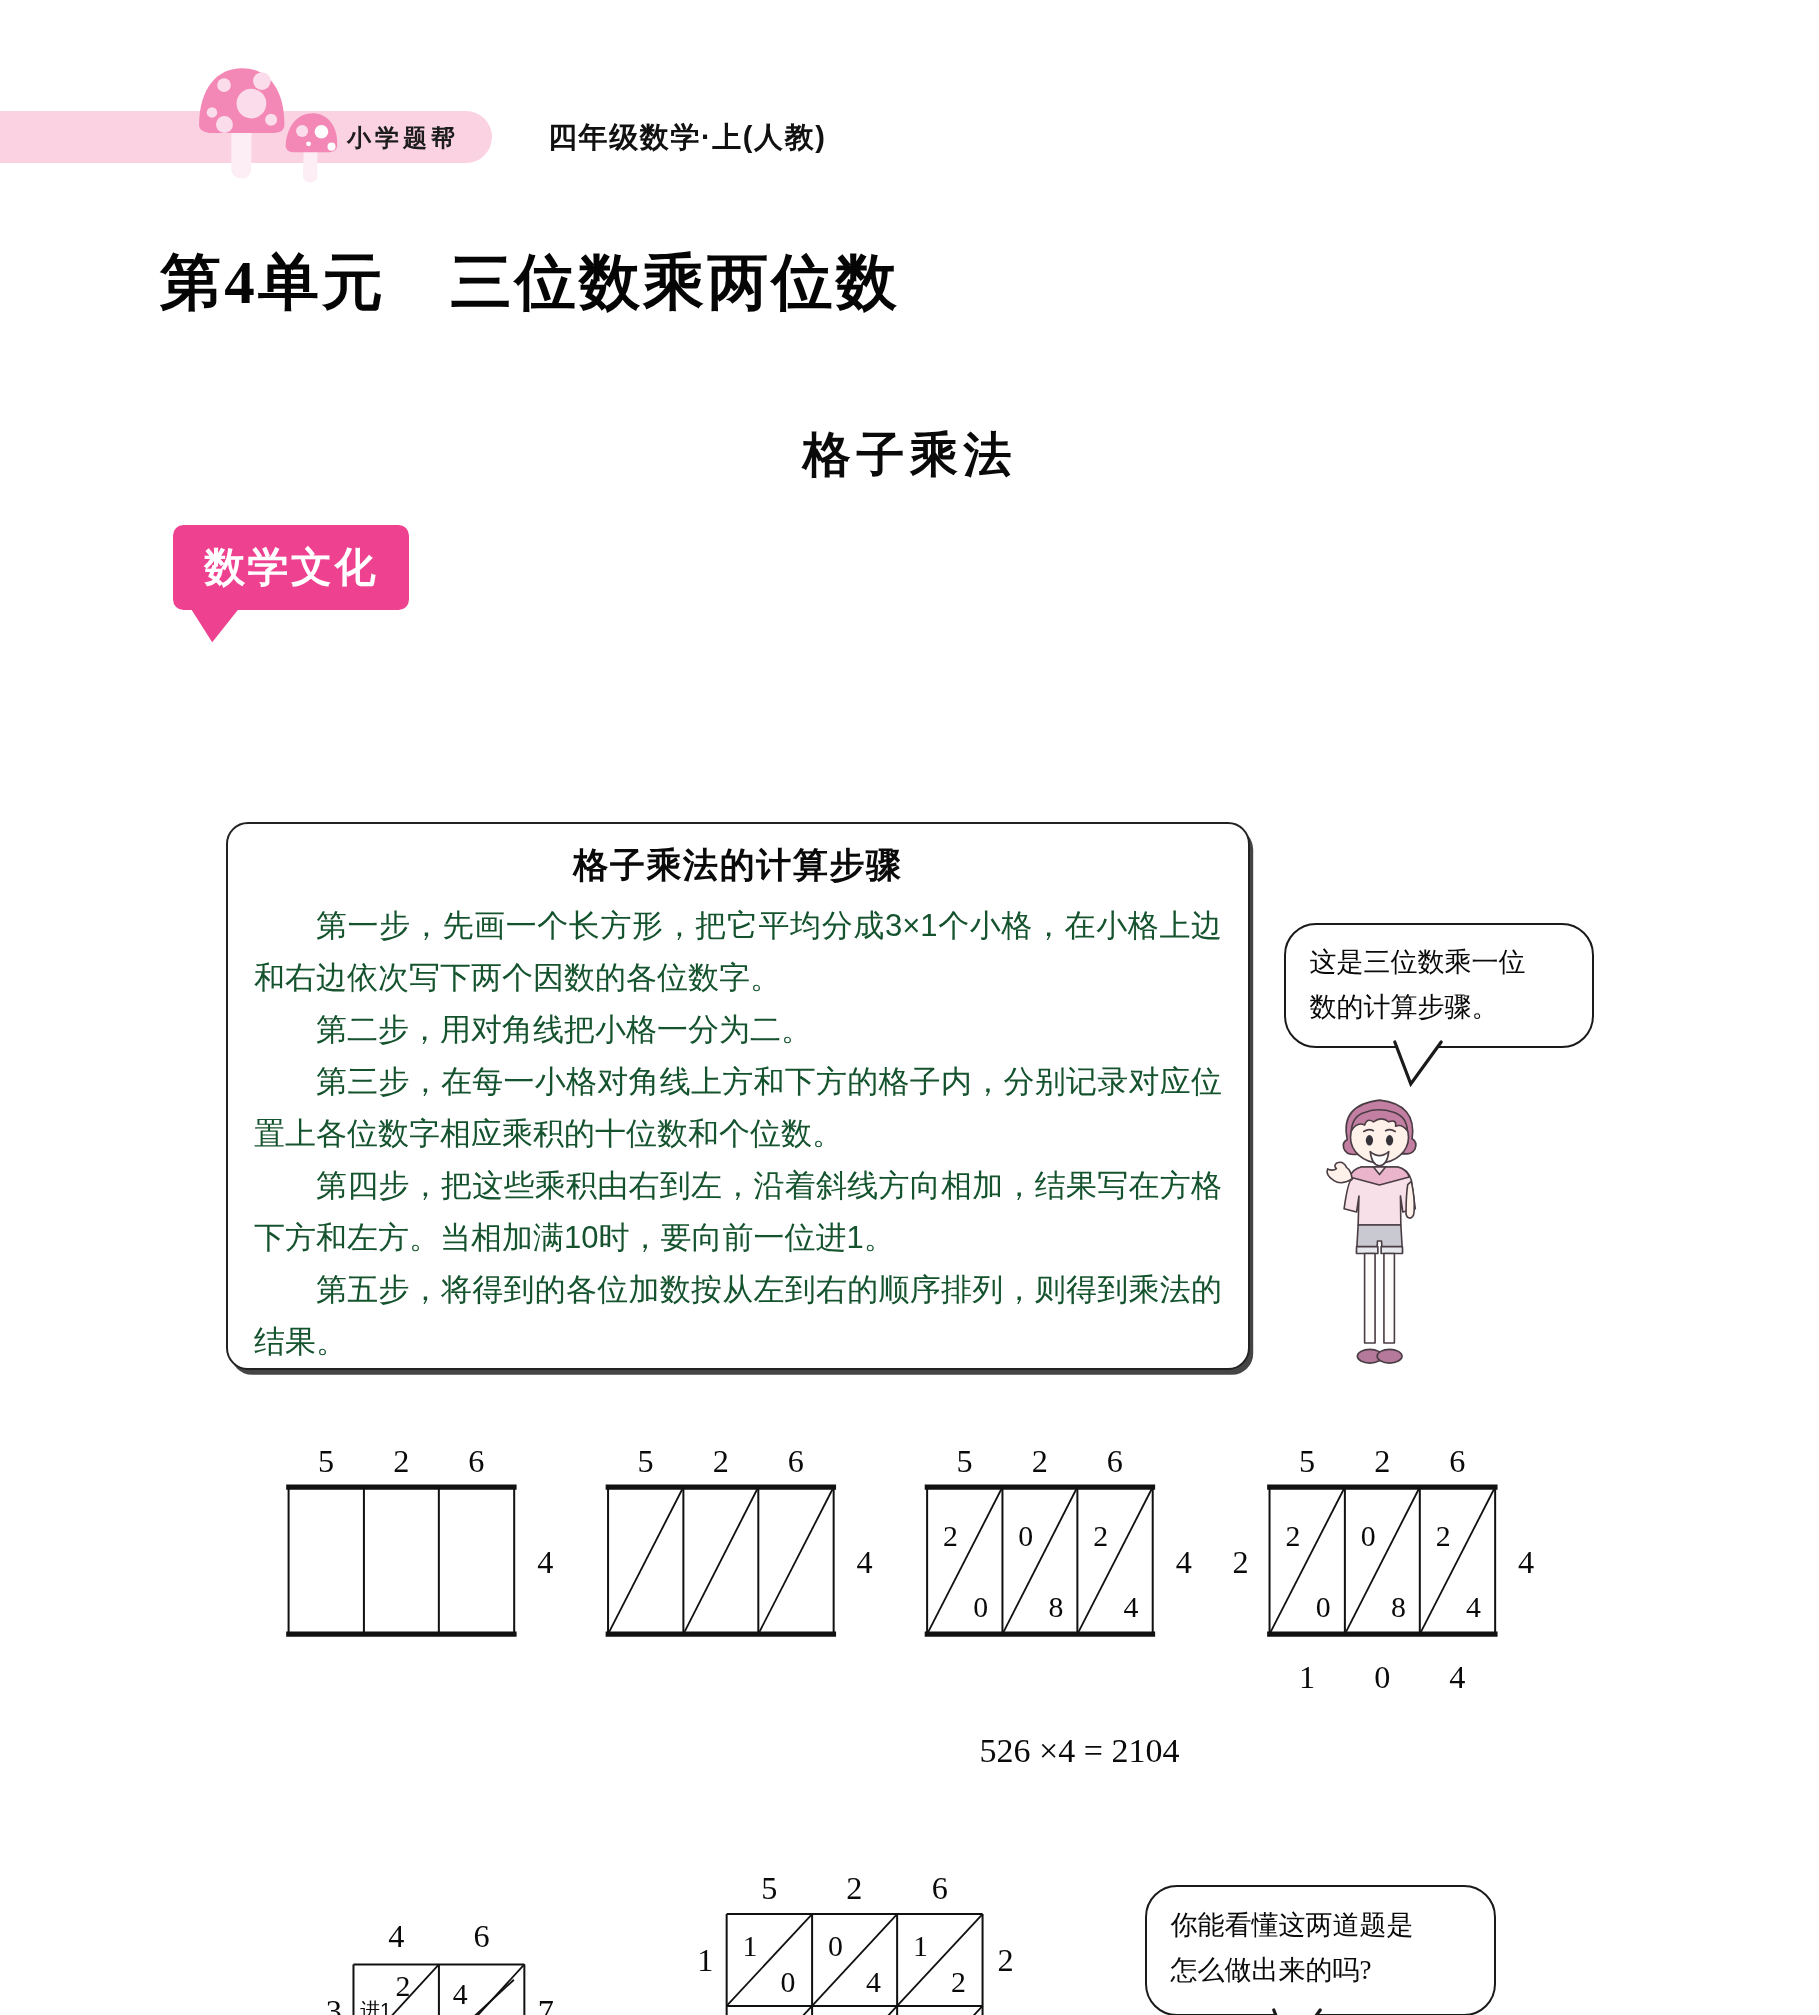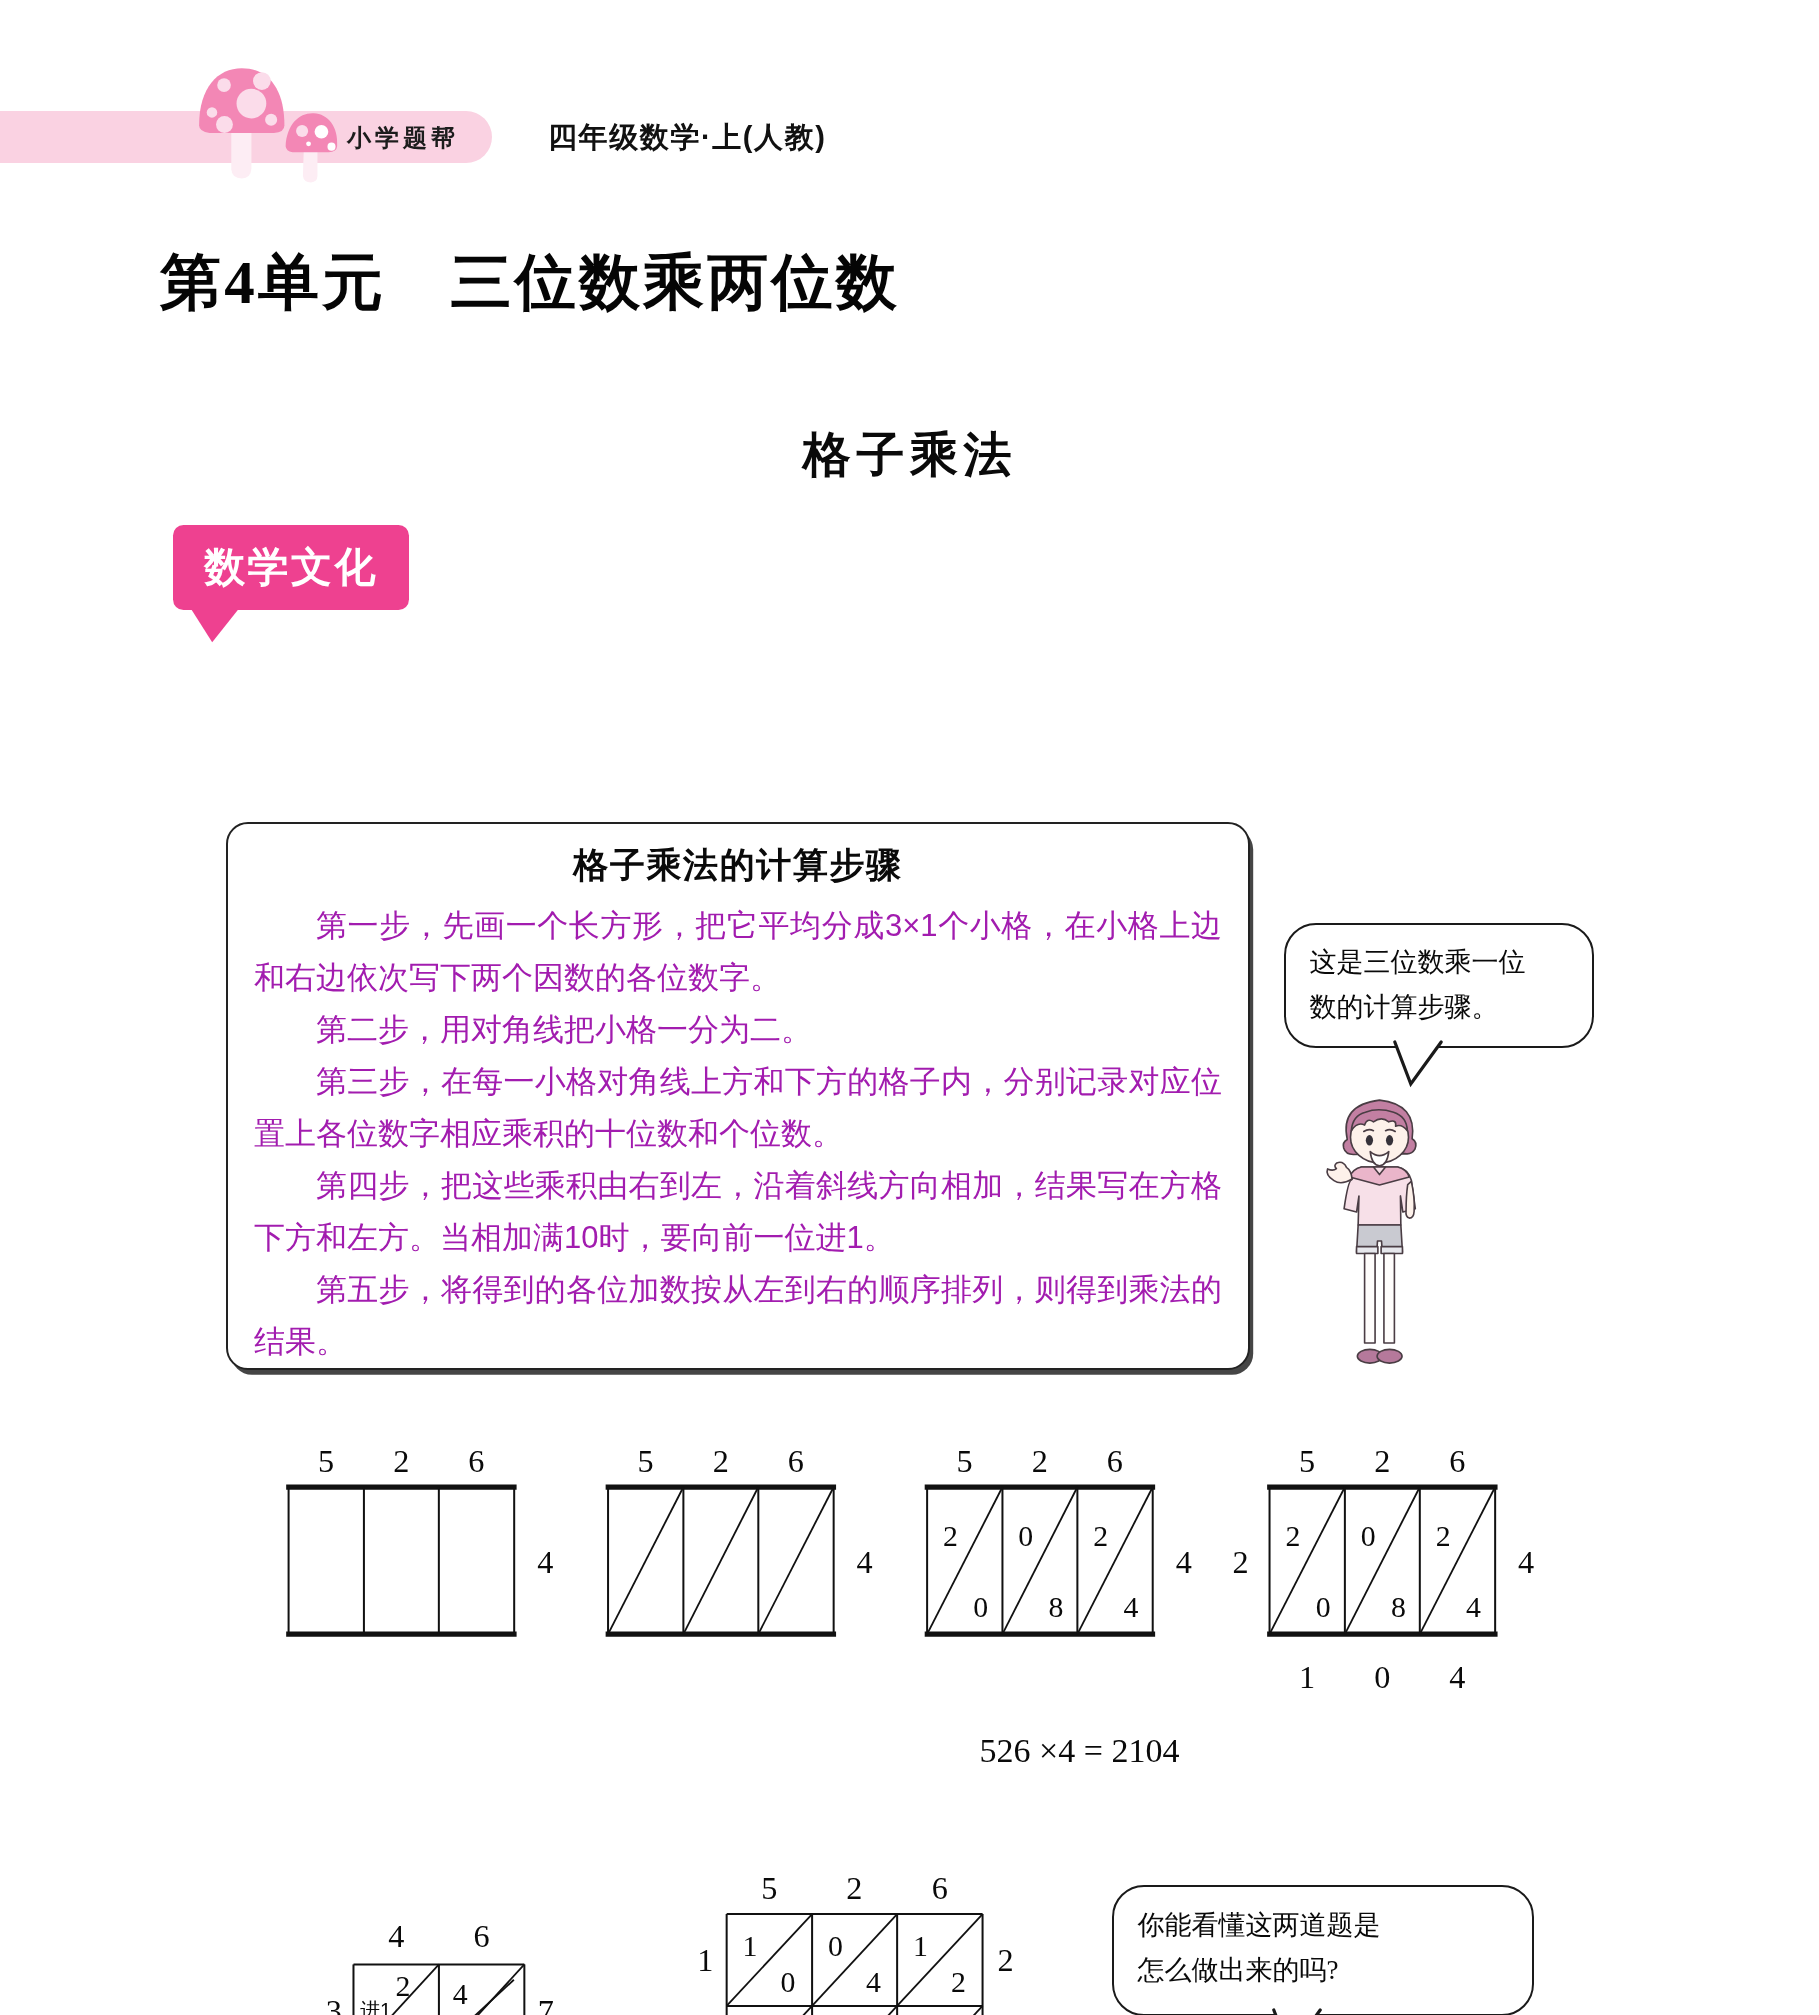--- a/index.html
+++ b/index.html
@@ -65,33 +65,33 @@
     background:#fff;
     box-shadow:4px 5.6px 0 -0.8px #454545;
     padding:16px 26px;
   }
   #steps-box h3{
     margin:2.4px 0 10.5px 0; text-align:center;
     font-size:35px; letter-spacing:1.6px; color:#0a0a0a;
   }
   #steps-box p{
     margin:0; font-size:31px; line-height:52px;
-    text-indent:2em; text-align:justify; color:#a21caf;
+    text-indent:2em; text-align:justify; color:#14532d;
   }
   
   .bubble{
     box-sizing:border-box;
     border:2.8px solid #1a1a1a; border-radius:32px;
     background:#fff;
     font-family:"Liberation Serif", serif;
     font-size:27px; line-height:45px; color:#0a0a0a;
   }
   #boy-bubble{left:1284px; top:923px; width:310px; height:125px; padding:14.5px 0 0 23.4px;}
   #boy-bubble .txt{width:222px;}
-  #girl-bubble{left:1112px; top:1885px; width:422px; height:131px; padding:16px 0 0 23.4px;}
+  #girl-bubble{left:1145px; top:1885px; width:351px; height:131px; padding:16px 0 0 23.4px;}
   #girl-bubble .txt{width:250px;}
   .bubble-tail{position:absolute; width:60px; height:48px;}
   
   .equation{
     position:absolute;
     font-family:"Liberation Serif", serif;
     font-size:34px; color:#0a0a0a; text-align:center;
   }
   #eq1{left:878px; top:1732px; width:403px;}
   

